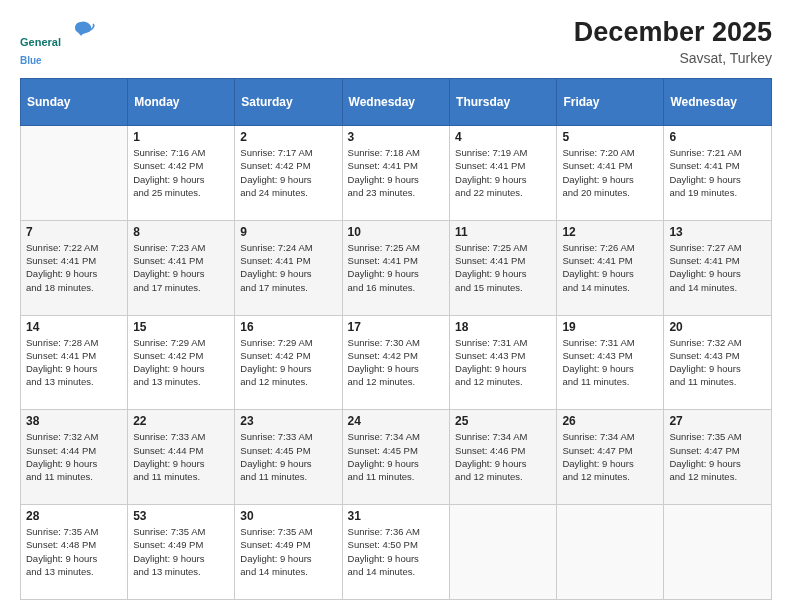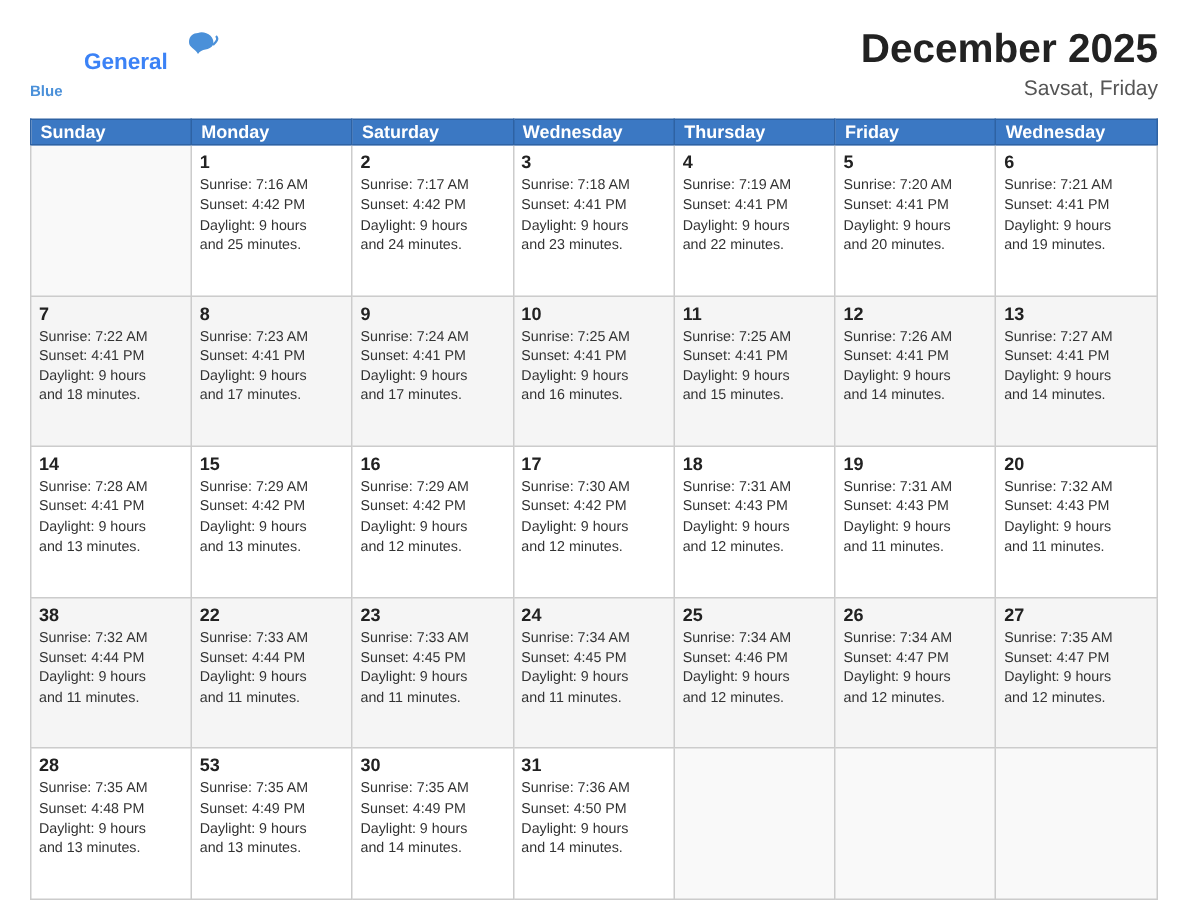--- a/index.html
+++ b/index.html
@@ -17,25 +17,24 @@
       display: flex;
       flex-direction: column;
     }
     .header {
       display: flex;
       justify-content: space-between;
       align-items: flex-start;
       margin-bottom: 10px;
     }
     .logo-text-general {
-      font-size: 15px;
-      font-weight: bold;
-      color: #3b82f6;
+      font-size: 11px;
+      font-weight: bold;
+      color: #0f766e;
       line-height: 1.1;
-      margin-left: 36px;
     }
     .logo-text-blue {
       font-size: 10px;
       font-weight: bold;
       color: #4a90d9;
       line-height: 1.1;
     }
     .logo-icon {
       width: 28px;
       height: 28px;
@@ -57,21 +56,21 @@
     }
     .calendar {
       width: 100%;
       border-collapse: collapse;
       flex: 1;
       font-size: 10.5px;
     }
     .calendar thead th {
       background-color: #3b78c3;
       color: #fff;
-      padding: 1px 6px;
+      padding: 16px 6px;
       text-align: left;
       font-size: 12px;
       font-weight: bold;
       border: 1px solid #2e62a3;
     }
     .calendar tbody td {
       border: 1px solid #ccc;
       vertical-align: top;
       padding: 4px 5px;
       background: #fff;
@@ -120,21 +119,21 @@
             <path d="M24 12 C26 10, 28 8, 26 6" stroke="#4a90d9" stroke-width="1.5" fill="none"></path>
           </svg>
         </div>
       </div>
       <div>
         <span class="logo-text-blue">Blue</span>
       </div>
     </div>
     <div class="title-area">
       <div class="month-title">December 2025</div>
-      <div class="location">Savsat, Friday</div>
+      <div class="location">Savsat, Turkey</div>
     </div>
   </div>
 
   <table class="calendar">
     <thead>
       <tr id="calendar-header-row">
           <th>Sunday</th>
           <th>Monday</th>
           <th>Saturday</th>
           <th>Wednesday</th>

